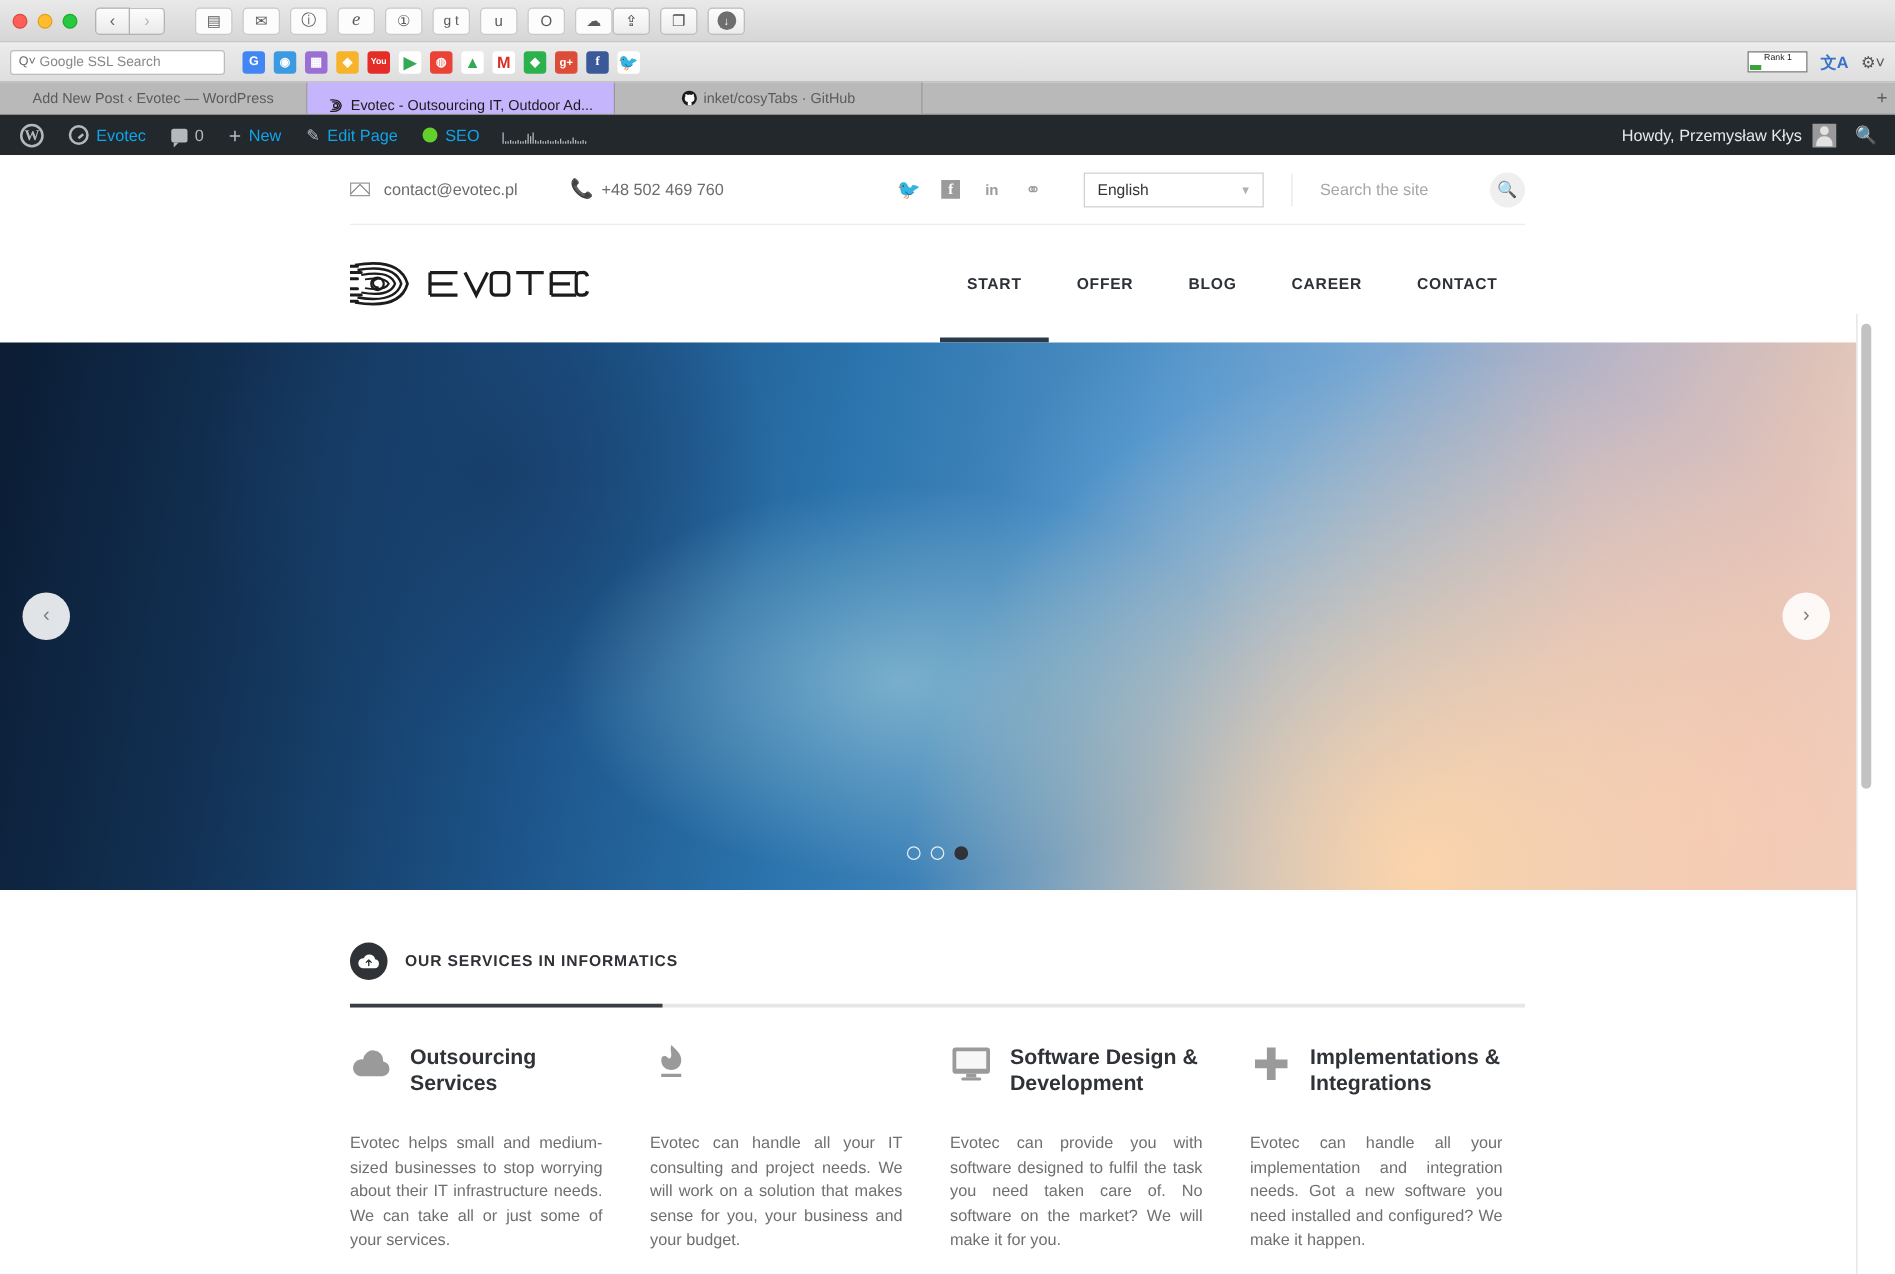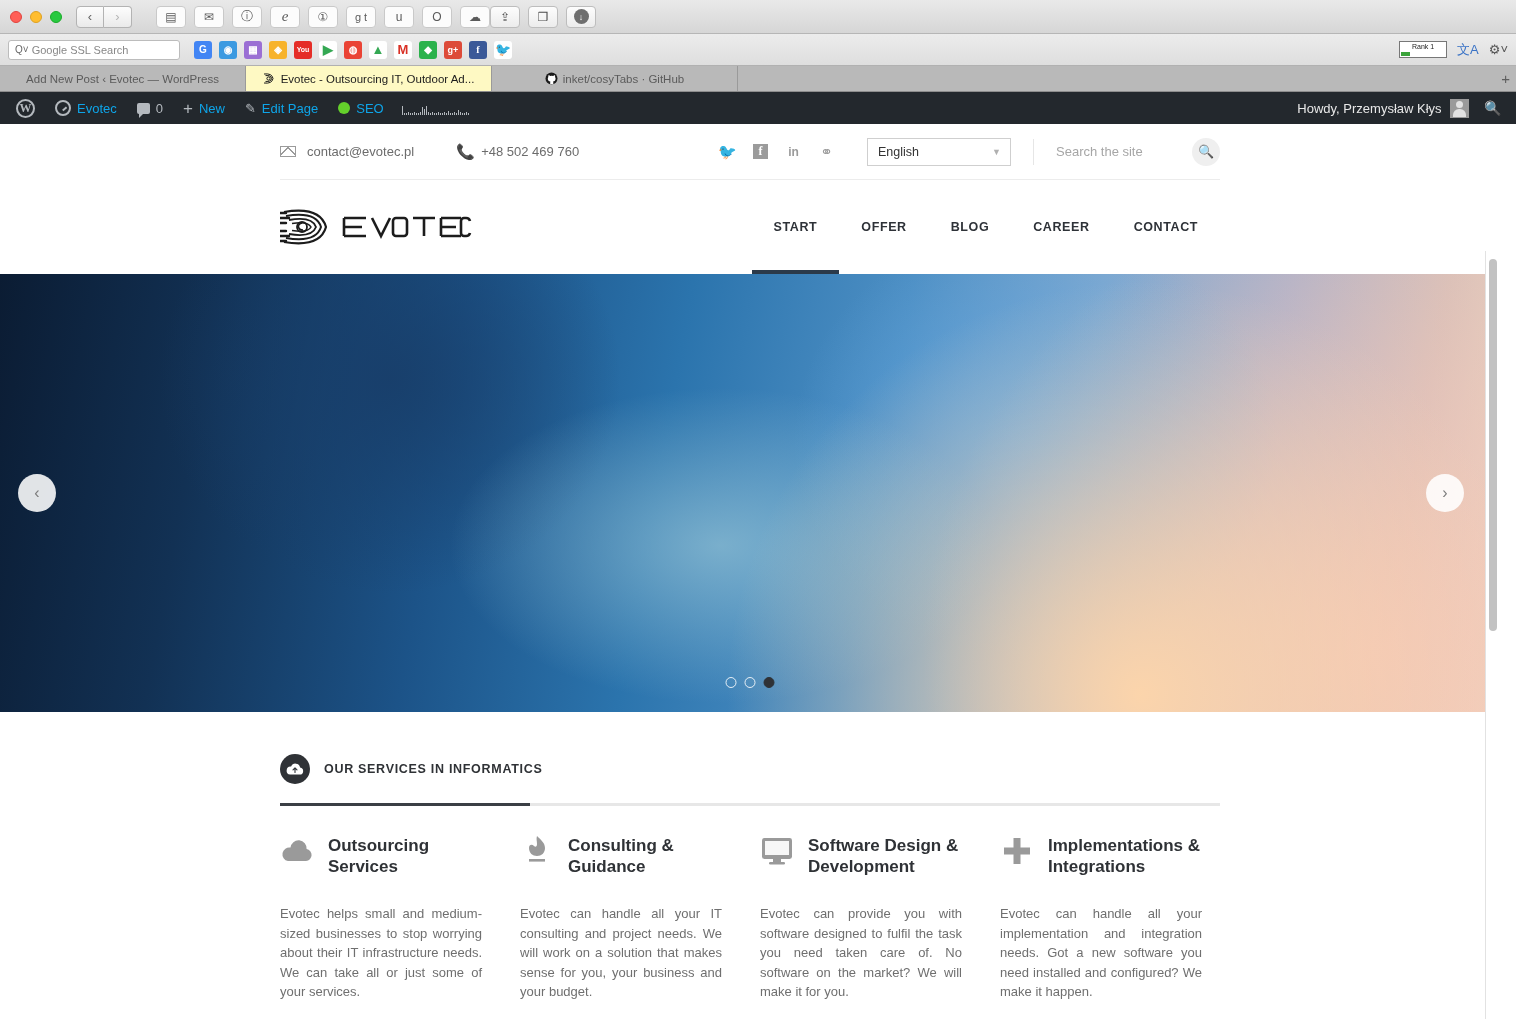--- a/index.html
+++ b/index.html
@@ -106,21 +106,21 @@
   .tab {
     flex: 1; max-width: 246px;
     display: flex; align-items: center; justify-content: center;
     gap: 5px;
     font-size: 11.5px; color: #5b5b5b;
     border-right: 1px solid #9a9a9a;
     background: #b9b9b9;
     padding: 0 10px;
     overflow: hidden; white-space: nowrap;
   }
-  .tab.active { background: #fef9c3; color: #1b1b1b; }
+  .tab.active { background: #c4b5fd; color: #1b1b1b; align-items: flex-end; }
   .tab-fav { width: 13px; height: 13px; flex: 0 0 13px; }
   .tab-plus { position: absolute; right: 6px; top: 4px; font-size: 15px; color: #5e5e5e; }
 
   
   .wpbar {
     height: 32px; background: #23282d;
     display: flex; align-items: center;
     color: #b4b9be; font-size: 13px;
     padding-left: 6px;
     position: relative;
@@ -310,21 +310,21 @@
       <span class="bmi" style="background:#2bb24c">◆</span>
       <span class="bmi" style="background:#dd4b39;font-size:9px;">g+</span>
       <span class="bmi" style="background:#3b5998;font-family:'Liberation Serif',serif;">f</span>
       <span class="bmi" style="background:#fff;color:#55acee;font-size:13px;">🐦</span>
     </div>
     <div class="bm-right">
       <div class="rank-box">
         <span>Rank 1</span>
         <span class="rank-bar"></span>
       </div>
-      <span style="font-size:13px;color:#3a73c6;font-weight:normal;">文A</span>
+      <span style="font-size:13px;color:#3a73c6;font-weight:bold;">文A</span>
       <span style="font-size:13px;color:#555;">⚙˅</span>
     </div>
   </div>
 
   <div class="tabbar">
     <div class="tab">
       <span>Add New Post ‹ Evotec — WordPress</span>
     </div>
     <div class="tab active">
       <svg class="tab-fav" viewBox="0 0 13 13">
@@ -522,21 +522,20 @@
         </div>
 
         <div>
           <div class="svc-head">
             <span class="svc-ico">
               <svg width="26" height="34" viewBox="0 0 26 34">
                 <path d="M13 2c4 4 8 7 8 12 0 5-3.6 8-8 8-4.4 0-8-3-8-8 0-3.5 3-4 5-2 1.6 1.6 3 .5 3-2 0-3-1-5-0-8z" fill="#9a9a9a"></path>
                 <rect x="5" y="25" width="16" height="2.6" fill="#9a9a9a"></rect>
               </svg>
             </span>
-            <span class="svc-name">Consulting &amp; Guidance</span>
           </div>
           <p class="svc-body">Evotec can handle all your IT consulting and project needs. We will work on a solution that makes sense for you, your business and your budget.</p>
         </div>
 
         <div>
           <div class="svc-head">
             <span class="svc-ico">
               <svg width="32" height="28" viewBox="0 0 32 28">
                 <rect x="1" y="1" width="30" height="21" rx="2.4" fill="#9a9a9a"></rect>
                 <rect x="4" y="4" width="24" height="14" fill="#f7f7f7"></rect>

